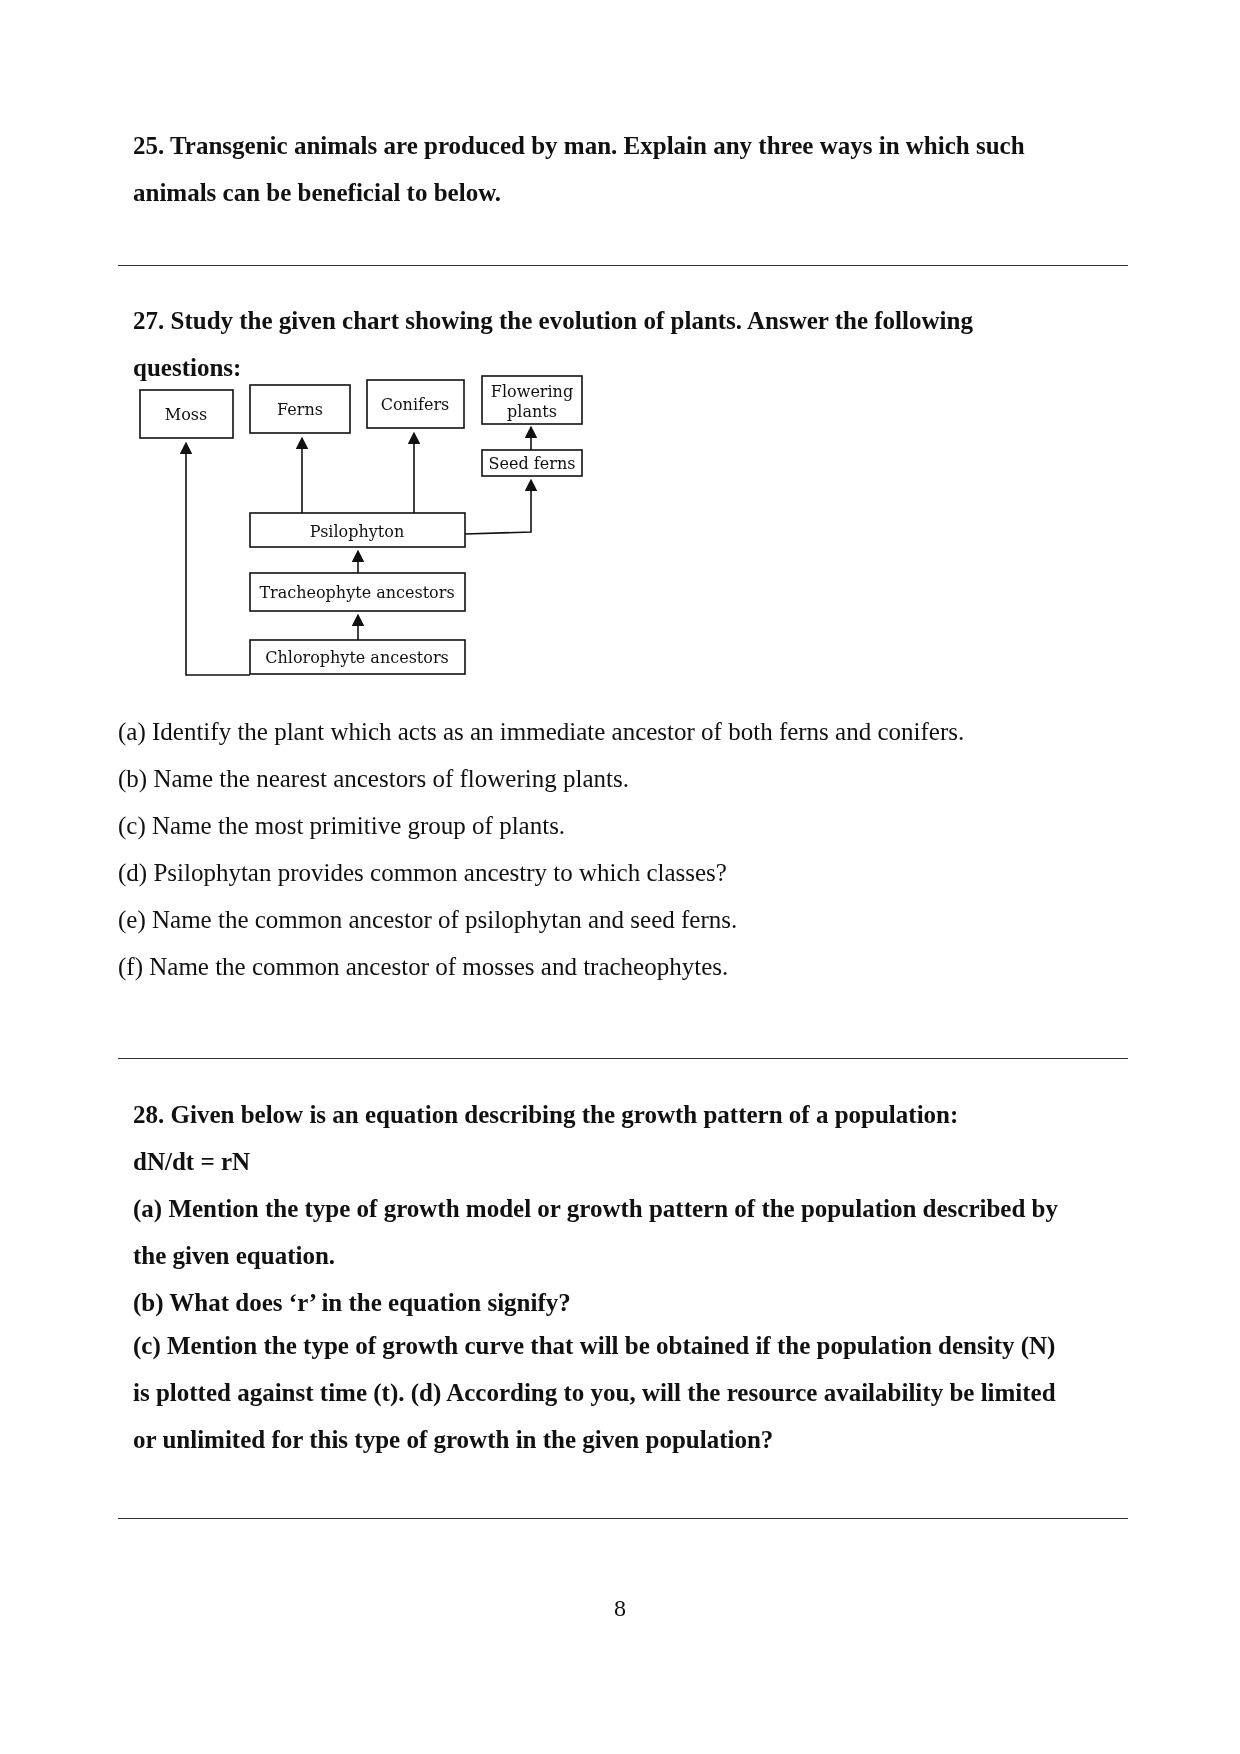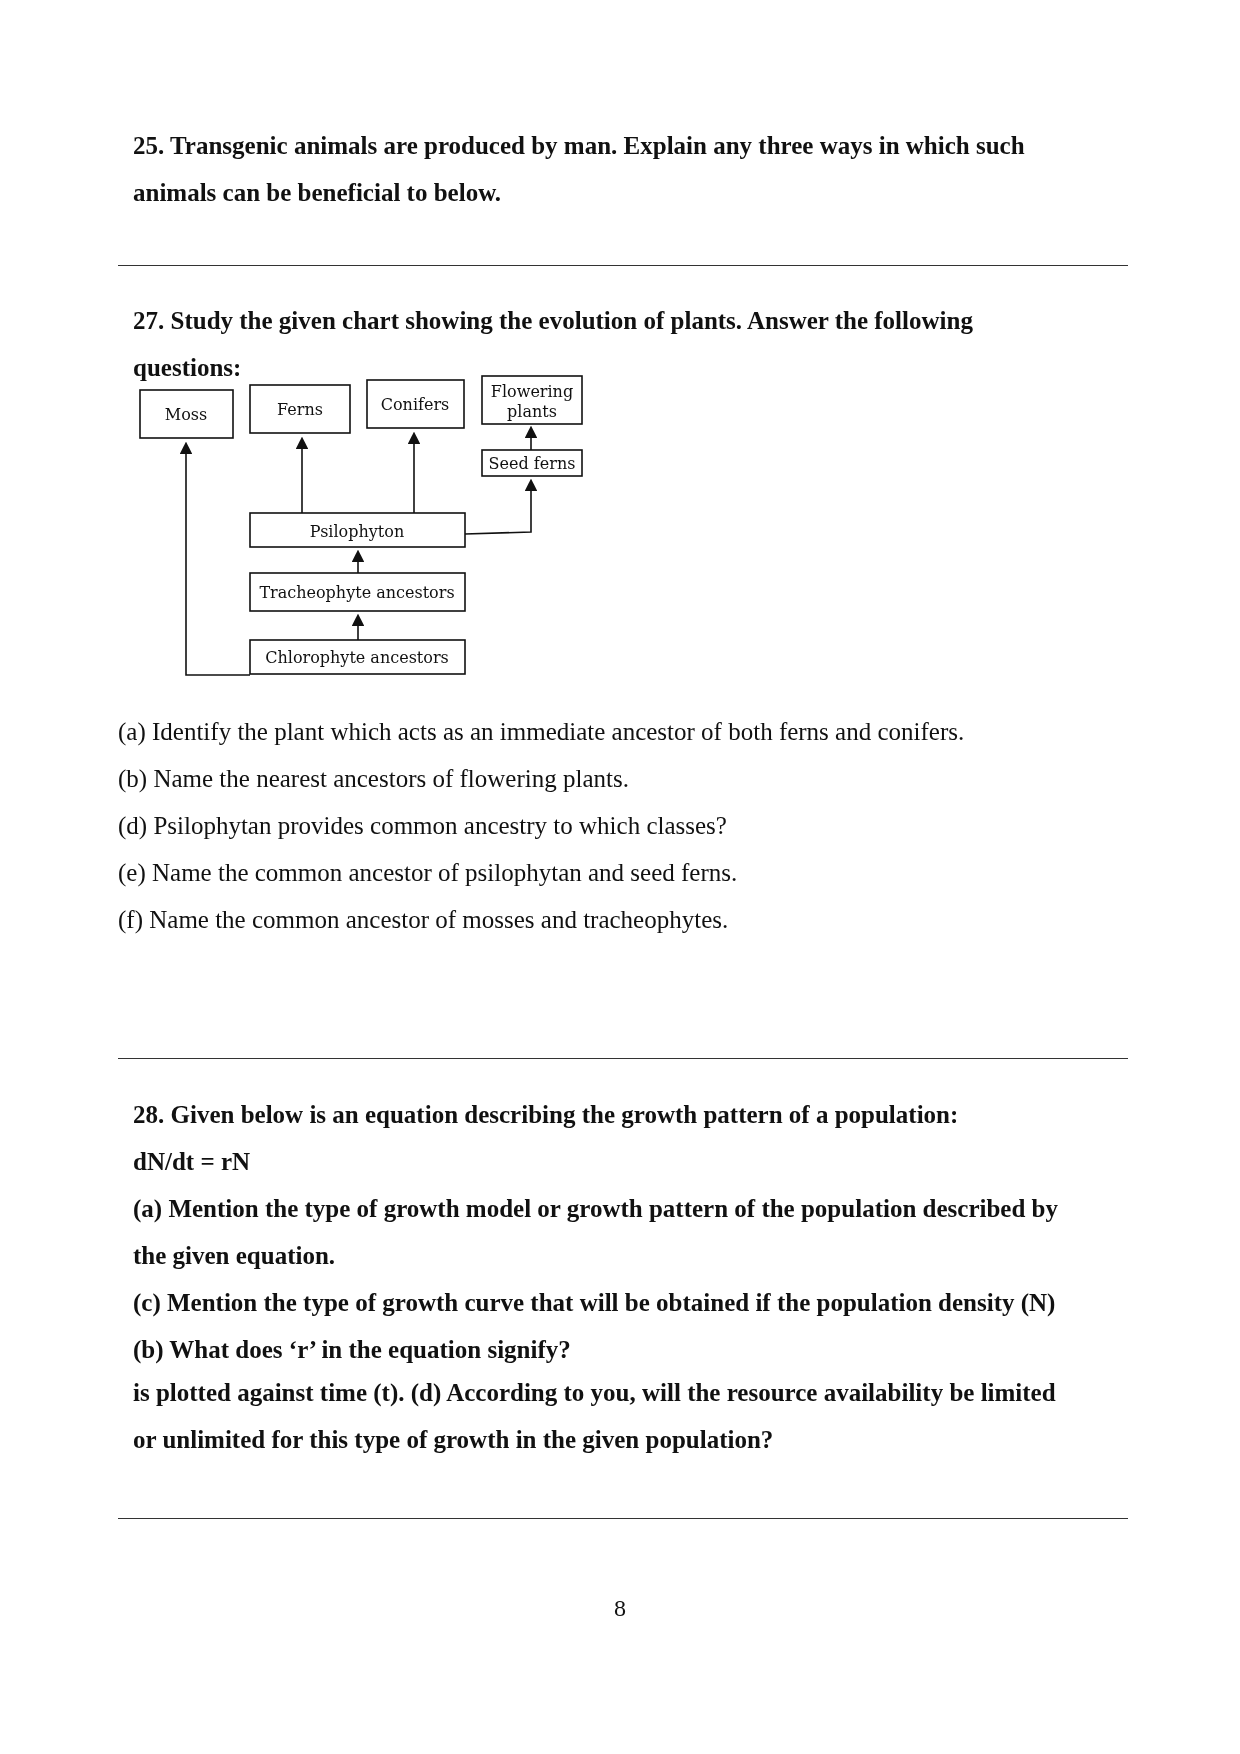--- a/index.html
+++ b/index.html
@@ -70,33 +70,34 @@
   <text x="402" y="47" text-anchor="middle">plants</text>
   <text x="402" y="99" text-anchor="middle">Seed ferns</text>
   <text x="227" y="167" text-anchor="middle">Psilophyton</text>
   <text x="227" y="228" text-anchor="middle">Tracheophyte ancestors</text>
   <text x="227" y="293" text-anchor="middle">Chlorophyte ancestors</text>
 </svg>
 
 <div class="subq" style="top:708px;">
   <div>(a) Identify the plant which acts as an immediate ancestor of both ferns and conifers.</div>
   <div>(b) Name the nearest ancestors of flowering plants.</div>
+  <div>(c) Name the most primitive group of plants.</div>
   <div>(d) Psilophytan provides common ancestry to which classes?</div>
   <div>(e) Name the common ancestor of psilophytan and seed ferns.</div>
   <div>(f) Name the common ancestor of mosses and tracheophytes.</div>
 </div>
 
 <div class="rule" style="top:1058px;"></div>
 
 <div class="q-text bold-lines" style="top:1076px;">
   <div>28. Given below is an equation describing the growth pattern of a population:</div>
   <div>dN/dt = rN</div>
   <div>(a) Mention the type of growth model or growth pattern of the population described by</div>
   <div>the given equation.</div>
+  <div style="height:43px;">(b) What does ‘r’ in the equation signify?</div>
   <div>(c) Mention the type of growth curve that will be obtained if the population density (N)</div>
-  <div style="height:43px;">(b) What does ‘r’ in the equation signify?</div>
   <div>is plotted against time (t). (d) According to you, will the resource availability be limited</div>
   <div>or unlimited for this type of growth in the given population?</div>
 </div>
 
 <div class="rule" style="top:1518px;"></div>
 
 <div class="page-num">8</div>
 
 </body></html>

